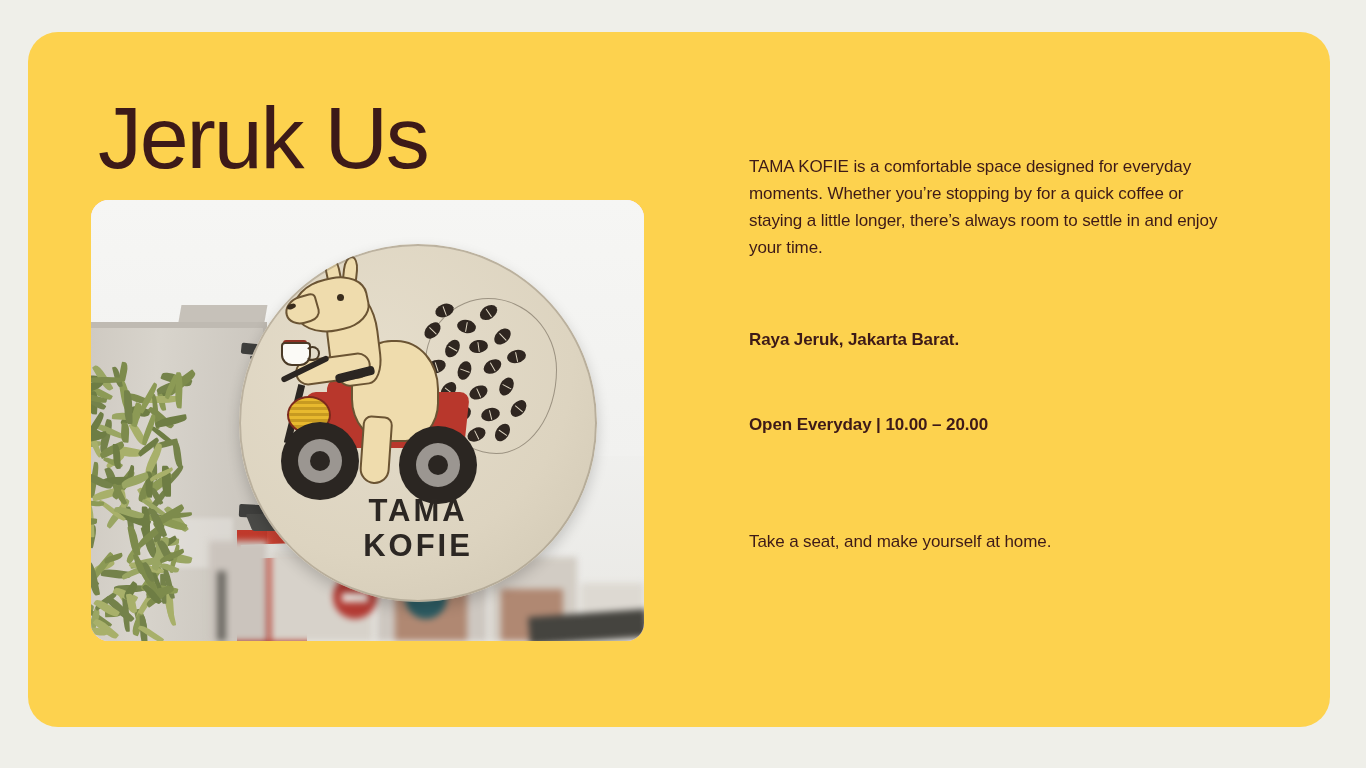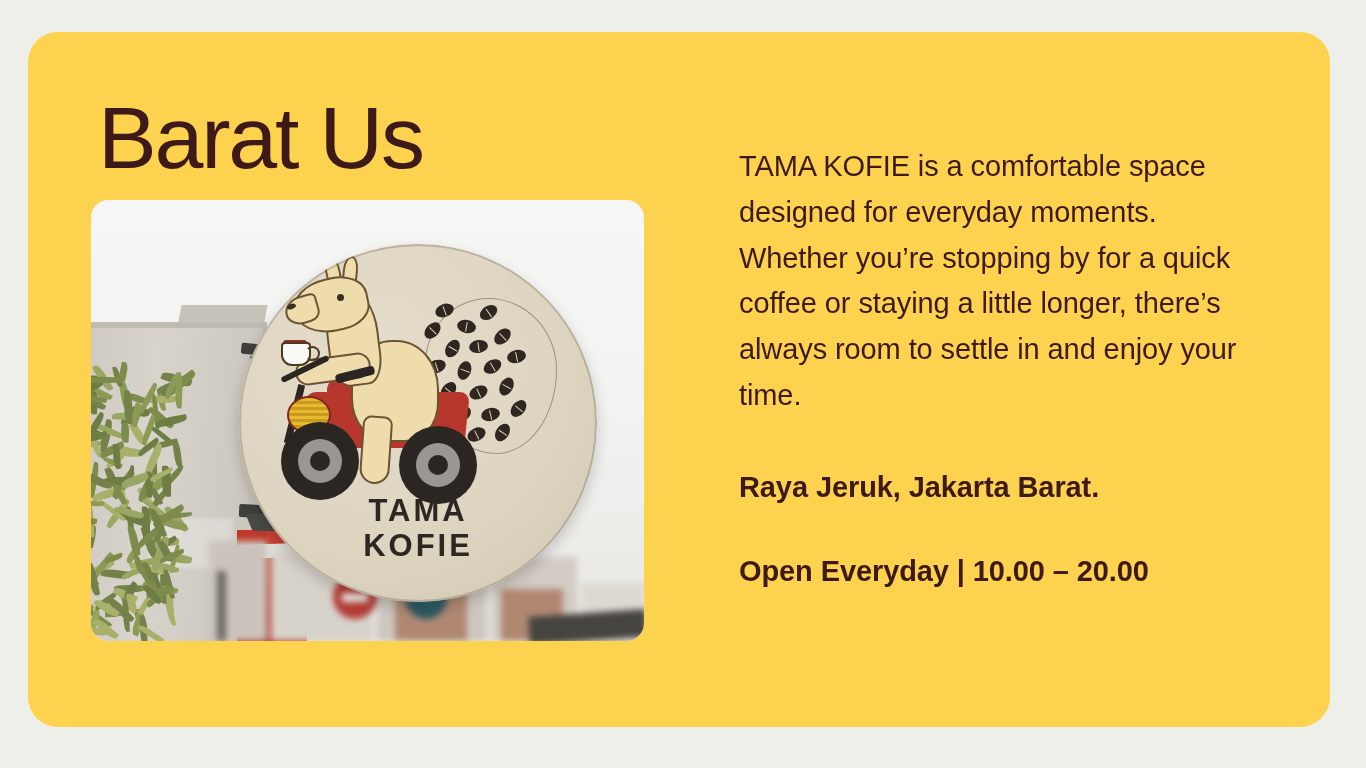--- a/index.html
+++ b/index.html
@@ -557,38 +557,38 @@
 
   
   .copy {
     position: absolute;
     left: 707px;
     top: 108px;
     width: 520px;
     color: #3d1a18;
   }
   .copy p {
-    margin: 4px;
-    font-size: 29px;
+    margin: 14px;
+    font-size: 17px;
     line-height: 1.58;
     letter-spacing: -0.1px;
   }
   .copy p.strong {
     font-weight: bold;
   }
   .spacer-lg { height: 38px; }
   .spacer-md { height: 30px; }
   .spacer-xl { height: 62px; }
 </style>
 </head>
 <body>
 
 <div class="slide-card">
 
-  <h1 class="headline">Barat Us</h1>
+  <h1 class="headline">Jeruk Us</h1>
 
   <div class="photo-frame">
     <div class="photo-stage">
       <div class="sky"></div>
 
       <div class="wall-roof"></div>
       <div class="wall-top"></div>
       <div class="wall">
         <div class="wall-patch"></div>
       </div>
@@ -831,15 +831,16 @@
     </div>
   </div>
 
   <div class="copy">
     <p>TAMA KOFIE is a comfortable space designed for everyday moments. Whether you’re stopping by for a quick coffee or staying a little longer, there’s always room to settle in and enjoy your time.</p>
     <div class="spacer-lg"></div>
     <p class="strong">Raya Jeruk, Jakarta Barat.</p>
     <div class="spacer-md"></div>
     <p class="strong">Open Everyday | 10.00 – 20.00</p>
     <div class="spacer-xl"></div>
+    <p>Take a seat, and make yourself at home.</p>
   </div>
 
 </div>
 
 </body></html>

